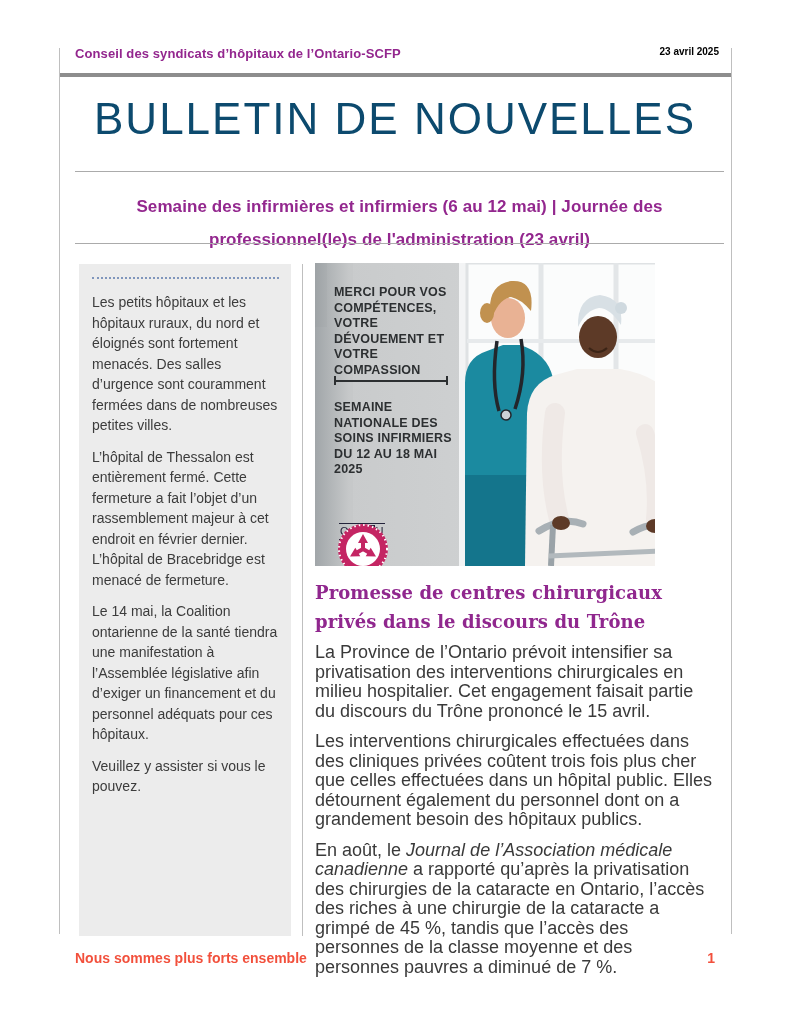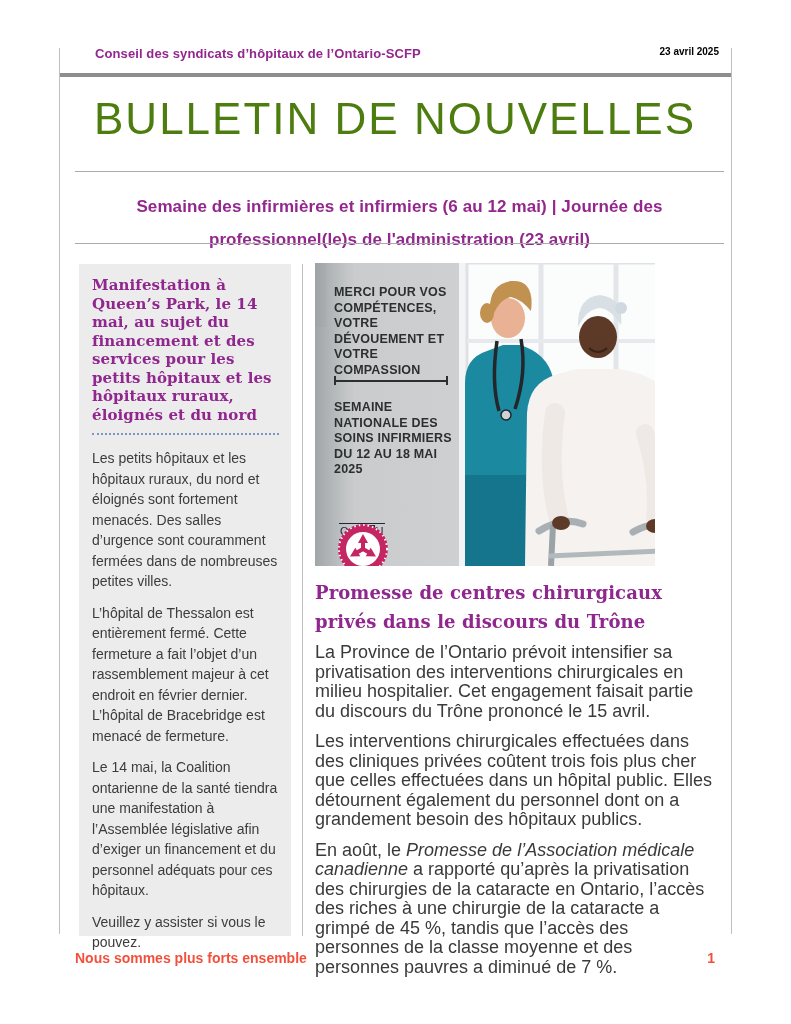--- a/index.html
+++ b/index.html
@@ -2,25 +2,25 @@
 <html><head>
 <meta charset="utf-8">
 <style>
   html,body{margin:0;padding:0;background:#ffffff;}
   .page{position:relative;width:791px;height:1024px;background:#ffffff;overflow:hidden;
         font-family:"Liberation Sans", sans-serif;}
   .vline{position:absolute;width:1px;background:#bfbfbf;}
   .hline{position:absolute;height:1px;background:#ababab;}
   .thickline{position:absolute;height:4px;background:#8d8d8d;}
 
-  .hdr-org{position:absolute;left:75px;top:46px;font-size:13px;font-weight:bold;color:#93268e;letter-spacing:.1px;margin-left:20px;}
+  .hdr-org{position:absolute;left:75px;top:46px;font-size:13px;font-weight:bold;color:#93268e;letter-spacing:.1px;}
   .hdr-date{position:absolute;right:72px;top:46px;font-size:10px;font-weight:bold;color:#000000;}
 
   .masthead{position:absolute;left:67px;top:90px;width:656px;text-align:center;
-            font-size:44px;line-height:58px;letter-spacing:2px;color:#4d7c0f;font-weight:normal;white-space:nowrap;}
+            font-size:44px;line-height:58px;letter-spacing:2px;color:#0c4a6e;font-weight:normal;white-space:nowrap;}
 
   .subtitle{position:absolute;left:75px;top:190px;width:649px;text-align:center;
             font-size:17px;line-height:33px;color:#93278e;font-weight:bold;letter-spacing:.1px;}
 
   .sidebar{position:absolute;left:79px;top:264px;width:212px;height:672px;background:#ececec;
            box-sizing:border-box;padding:12px 12px 0 13px;}
   .sidebar h2{margin:0 0 8px 0;font-family:"DejaVu Serif", serif;font-weight:bold;
               font-size:15px;line-height:18.5px;color:#90278e;letter-spacing:.1px;}
   .dotted{border:none;border-bottom:2px dotted #8096bc;margin:0 0 13px 0;height:1px;}
   .sidebar p{margin:0 0 11px 0;font-size:14px;line-height:20.5px;color:#3c3c3c;}
@@ -65,21 +65,20 @@
   <div class="hdr-date">23 avril 2025</div>
   <div class="thickline" style="left:60px;top:73px;width:671px;"></div>
 
   <div class="masthead">BULLETIN DE NOUVELLES</div>
 
   <div class="hline" style="left:75px;top:171px;width:649px;"></div>
   <div class="subtitle">Semaine des infirmières et infirmiers (6 au 12 mai) | Journée des professionnel(le)s de l'administration (23 avril)</div>
   <div class="hline" style="left:75px;top:243px;width:649px;"></div>
 
   <div class="sidebar">
-    <h2>Manifestation à Queen’s Park, le 14 mai, au sujet du financement et des services pour les petits hôpitaux et les hôpitaux ruraux, éloignés et du nord</h2>
     <hr class="dotted">
     <p>Les petits hôpitaux et les hôpitaux ruraux, du nord et éloignés sont fortement menacés. Des salles d’urgence sont couramment fermées dans de nombreuses petites villes.</p>
     <p>L’hôpital de Thessalon est entièrement fermé. Cette fermeture a fait l’objet d’un rassemblement majeur à cet endroit en février dernier. L’hôpital de Bracebridge est menacé de fermeture.</p>
     <p>Le 14 mai, la Coalition ontarienne de la santé tiendra une manifestation à l’Assemblée législative afin d’exiger un financement et du personnel adéquats pour ces hôpitaux.</p>
     <p>Veuillez y assister si vous le pouvez.</p>
   </div>
 
   <div class="vline" style="left:302px;top:264px;height:672px;"></div>
 
   <div class="main">
@@ -151,19 +150,19 @@
             <path d="M26,11 L31,20 L28,20 L28,27 L24,27 L24,20 L21,20 Z" transform="rotate(240 26 26)"></path>
           </g>
         </svg>
       </div>
     </div>
 
     <div class="article">
       <h1 class="article-h">Promesse de centres chirurgicaux privés dans le discours du Trône</h1>
       <p>La Province de l’Ontario prévoit intensifier sa privatisation des interventions chirurgicales en milieu hospitalier. Cet engagement faisait partie du discours du Trône prononcé le 15 avril.</p>
       <p>Les interventions chirurgicales effectuées dans des cliniques privées coûtent trois fois plus cher que celles effectuées dans un hôpital public. Elles détournent également du personnel dont on a grandement besoin des hôpitaux publics.</p>
-      <p><span>En août, le </span><span class="it">Promesse de l’Association médicale canadienne</span><span> a rapporté qu’après la privatisation des chirurgies de la cataracte en Ontario, l’accès des riches à une chirurgie de la cataracte a grimpé de 45 %, tandis que l’accès des personnes de la classe moyenne et des personnes pauvres a diminué de 7 %.</span></p>
+      <p><span>En août, le </span><span class="it">Journal de l’Association médicale canadienne</span><span> a rapporté qu’après la privatisation des chirurgies de la cataracte en Ontario, l’accès des riches à une chirurgie de la cataracte a grimpé de 45 %, tandis que l’accès des personnes de la classe moyenne et des personnes pauvres a diminué de 7 %.</span></p>
     </div>
   </div>
 
   <div class="footer-tag">Nous sommes plus forts ensemble</div>
   <div class="footer-page">1</div>
 </div>
 
 </body></html>

